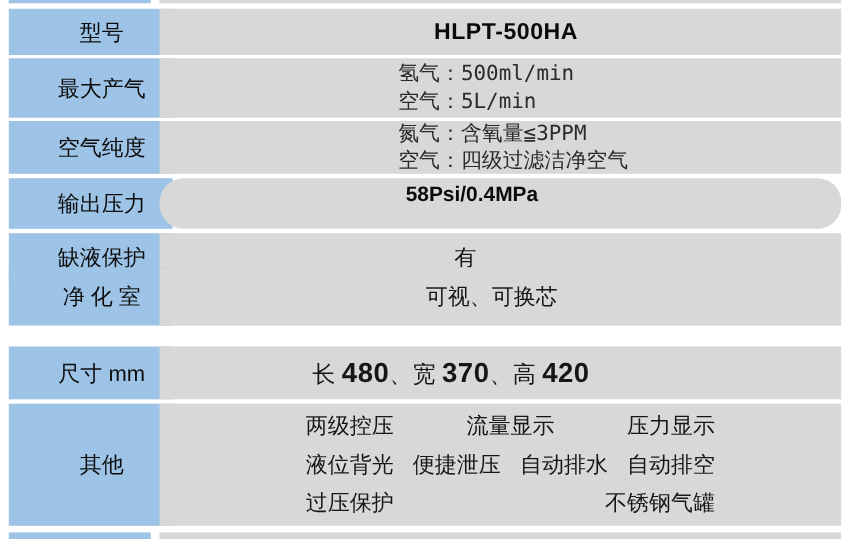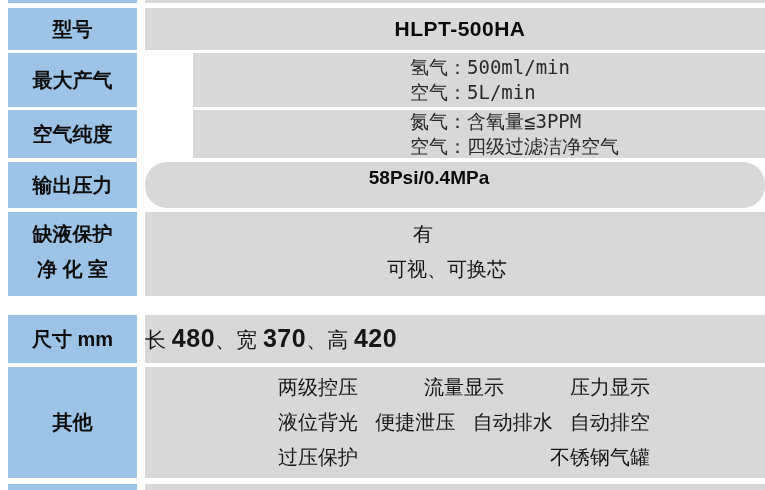--- a/index.html
+++ b/index.html
@@ -14,22 +14,23 @@
     height: 490px;
     background: #ffffff;
     overflow: hidden;
     color: #111;
   }
   .row { position: absolute; left: 0; width: 765px; }
   .cell-label {
     position: absolute; left: 8px; width: 129px; top: 0; bottom: 0;
     background: #9DC3E6;
     display: flex; align-items: center; justify-content: center;
-    font-weight: bold; font-size: 20px; color: #0d0d0d;
+    font-weight: normal; font-size: 20px; color: #0d0d0d;
     white-space: pre;
+    padding-left: 20px;
   }
   .cell-value {
     position: absolute; left: 145px; right: 0; top: 0; bottom: 0;
     background: #D8D8D8;
     display: flex; flex-direction: column; justify-content: center;
     font-size: 20px; color: #161616;
   }
   
   .sliver-label { position: absolute; left: 8px; width: 129px; background: #9DC3E6; }
   .sliver-value { position: absolute; left: 145px; right: 0; background: #D8D8D8; }
@@ -39,26 +40,26 @@
   .r2 { top: 53px;  height: 54px; }
   .r3 { top: 110px; height: 48px; }
   .r4 { top: 162px; height: 46px; }
   .r5 { top: 212px; height: 44px; }
   .r6 { top: 243px; height: 53px; }
   .r7 { top: 315px; height: 48px; }
   .r8 { top: 367px; height: 111px; }
 
   
   .v-model { align-items: center; padding-left: 10px; font-weight: bold; font-size: 21px; letter-spacing: 0.5px; color: #0a0a0a; }
-  .v-mono  { align-items: flex-start; padding-left: 217px; font-family: "DejaVu Sans Mono", monospace; font-size: 19px; line-height: 25px; color: #2a2a2a; margin-left: 48px; }
+  .v-mono  { align-items: flex-start; padding-left: 217px; font-family: "DejaVu Sans Mono", monospace; font-size: 19px; line-height: 25px; color: #2a2a2a; }
   .v-press { justify-content: flex-start; padding-top: 5px; align-items: center; padding-right: 52px; font-weight: bold; font-size: 19px; color: #0a0a0a; border-radius: 22px; }
   .v-center500 { align-items: center; font-weight: 500; }
   .v-yes   { padding-right: 64px; }
   .v-purif { padding-right: 16px; }
-  .v-dims  { align-items: flex-start; padding-right: 90px; font-size: 21px; }
+  .v-dims  { align-items: center; padding-right: 90px; font-size: 21px; }
   .v-dims b { font-size: 25px; font-weight: bold; letter-spacing: 0.5px; }
   .v-other { justify-content: center; padding-left: 28px; }
   .feat-block { margin-left: 105px; width: 372px; font-size: 20px; font-weight: 500; }
   .feat-line { display: flex; justify-content: space-between; height: 35px; align-items: center; }
 </style>
 </head>
 <body>
 
 <div id="stage">
 

